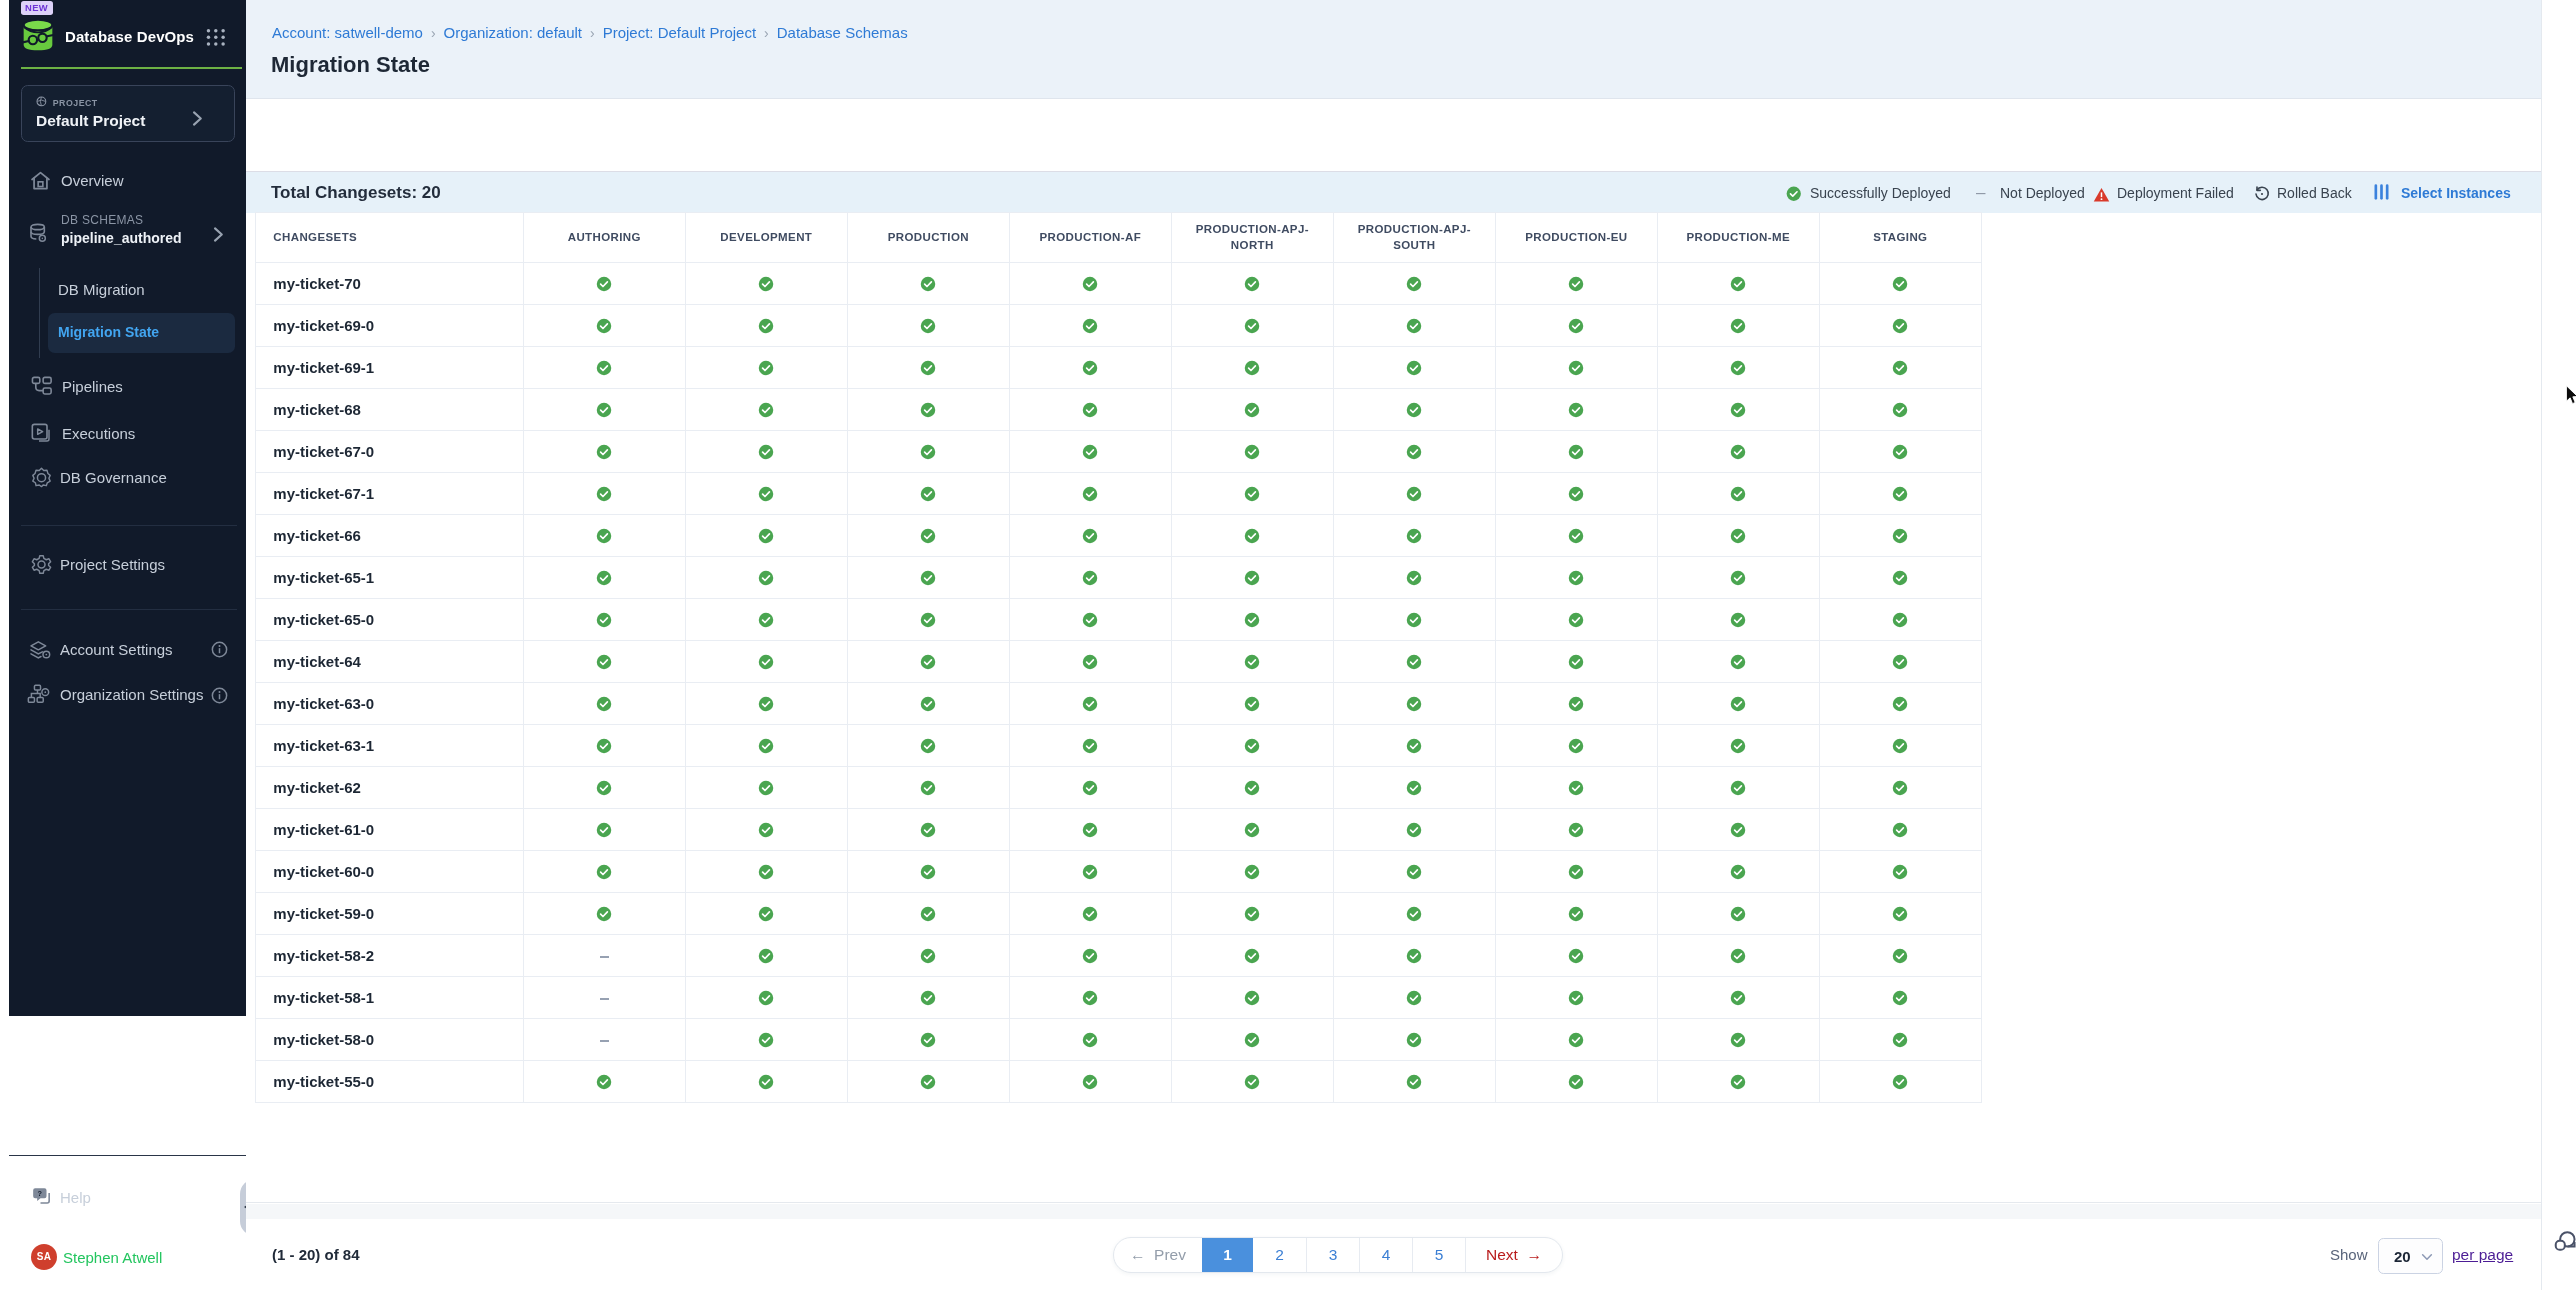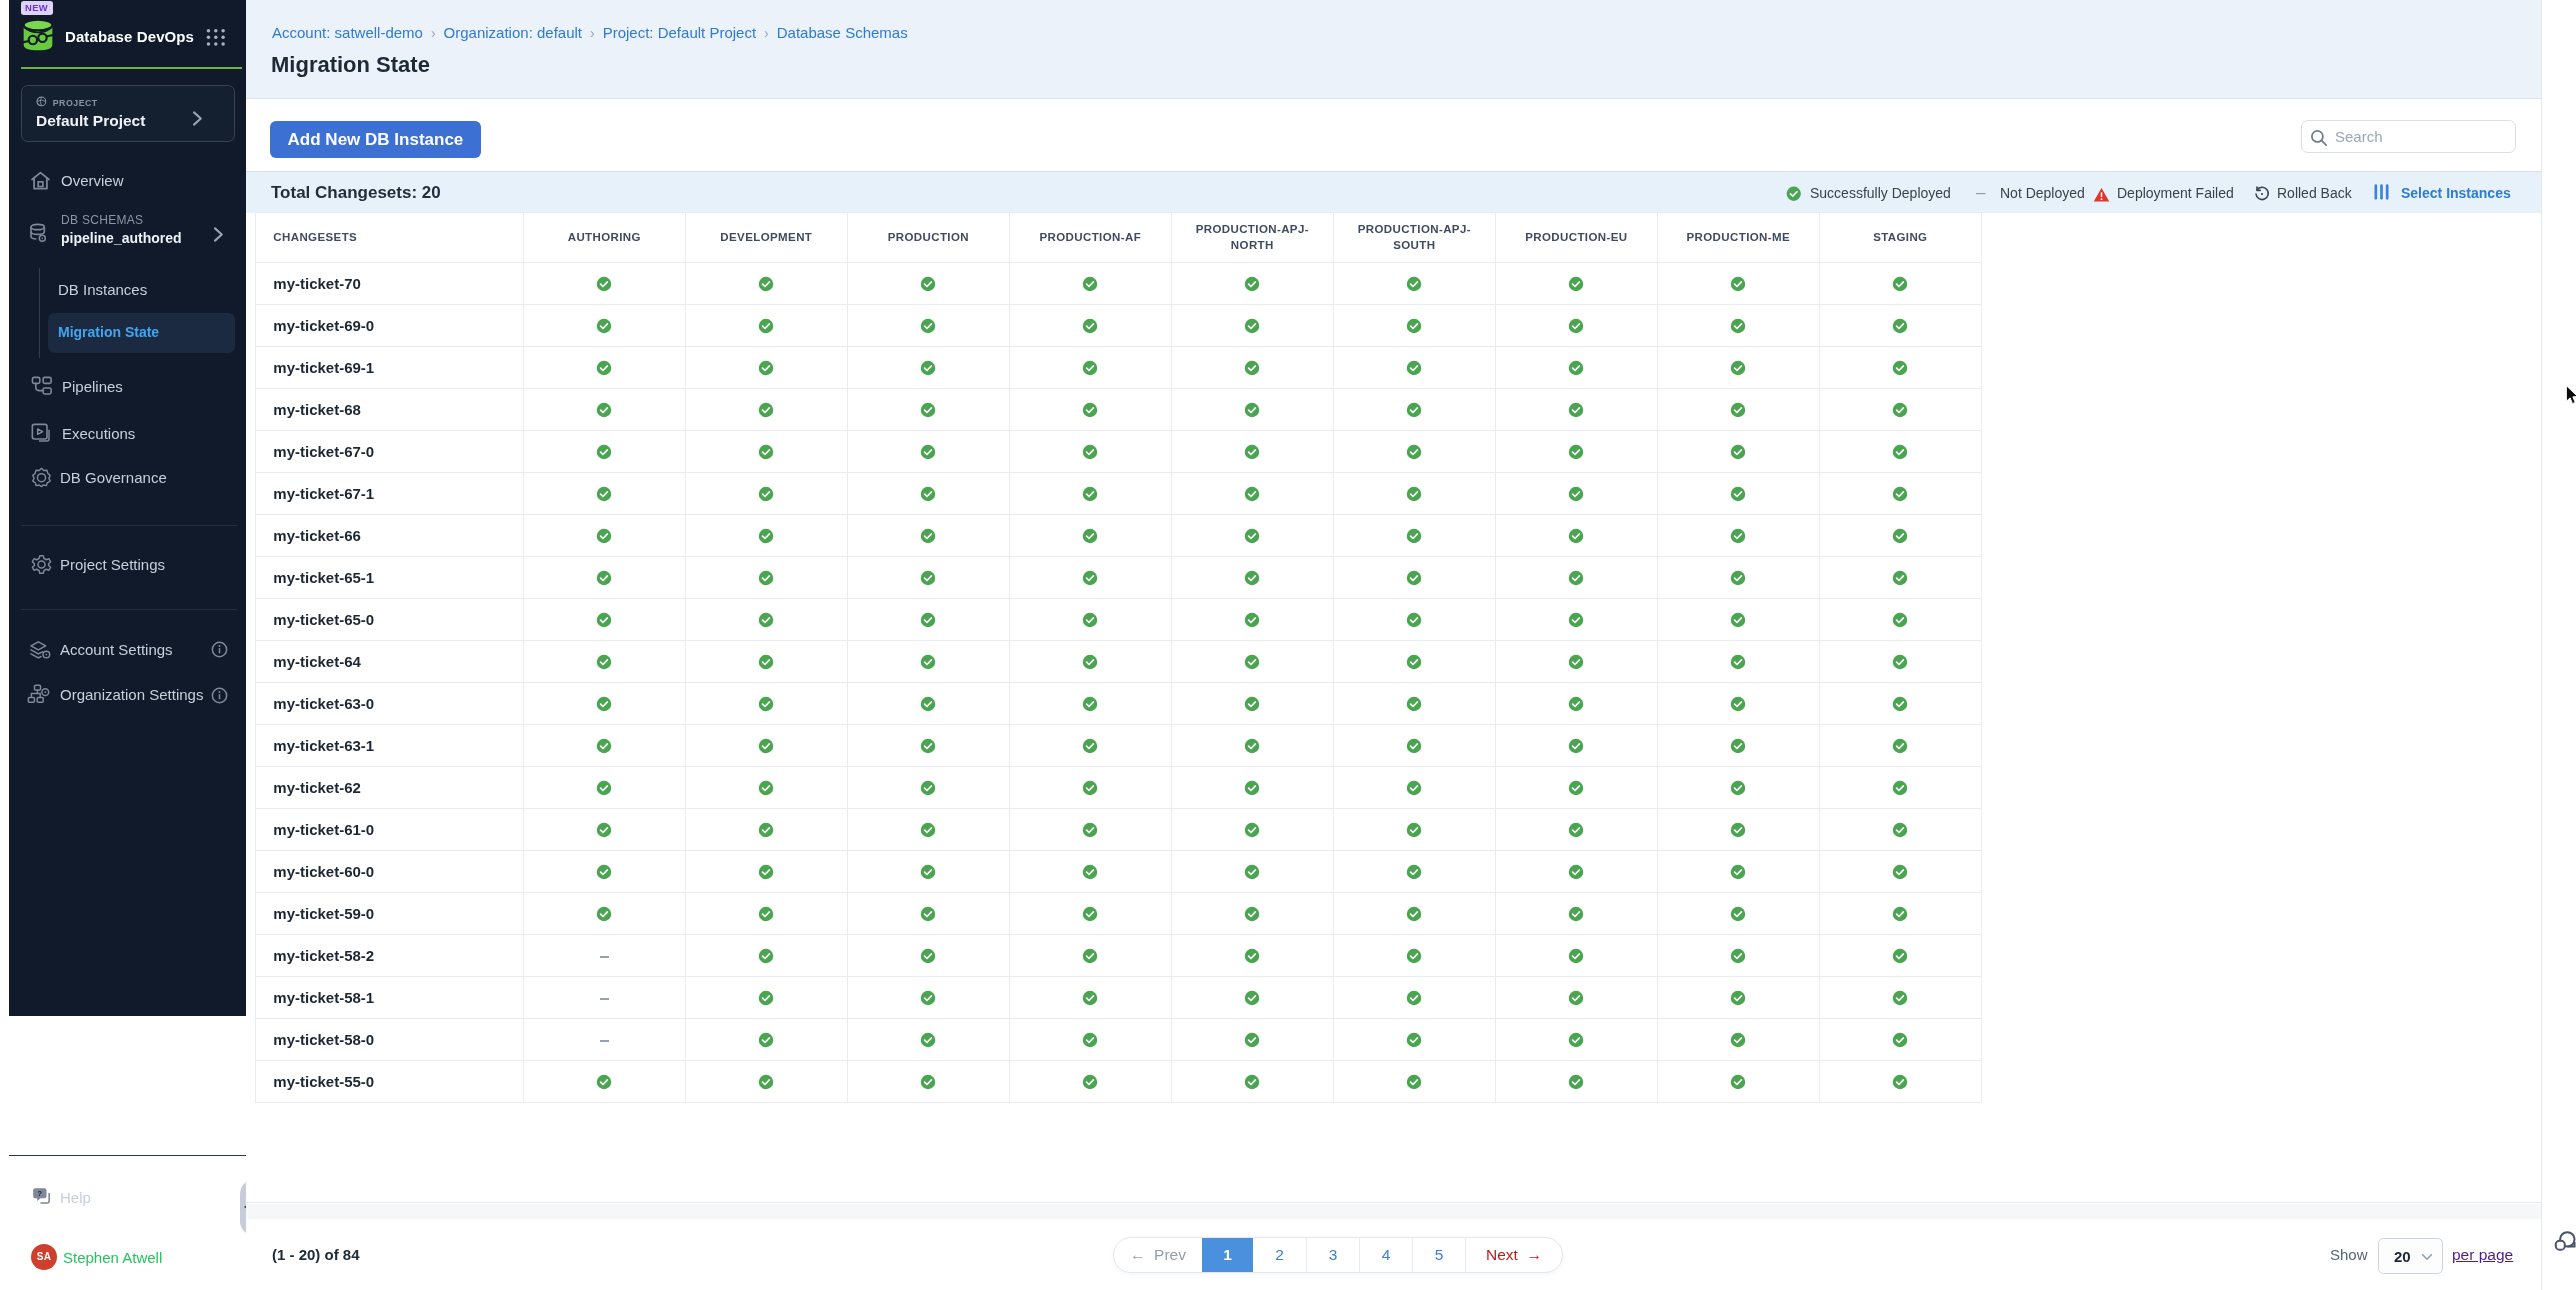--- a/index.html
+++ b/index.html
@@ -120,21 +120,21 @@
         <circle cx="20" cy="23" r="4.5" fill="none" stroke="#7e8898" stroke-width="2.2"></circle>
         <circle cx="20" cy="23" r="1.2" fill="#7e8898"></circle>
       </svg></div>
   <div class="caps abs" style="left:52px; top:213px;">DB SCHEMAS</div>
   <div class="navtxt abs" style="left:52px; top:230px; color:#eef2f7; font-weight:bold; font-size:14px;">pipeline_authored</div>
   <div class="abs" style="left:204px; top:225px;"><svg width="10.8" height="19" viewBox="0 0 16 28">
         <path d="M3 5 L13 14 L3 23" fill="none" stroke="#98a2b0" stroke-width="3.2" stroke-linecap="round" stroke-linejoin="round"></path>
       </svg></div>
 
   <div class="subline"></div>
-  <div class="navtxt abs" style="left:49px; top:281px;">DB Instances</div>
+  <div class="navtxt abs" style="left:49px; top:281px;">DB Migration</div>
   <div class="migpill"></div>
   <div class="navtxt abs" style="left:49px; top:324px; color:#42a5f0; font-weight:bold; font-size:14px;">Migration State</div>
 
   <div class="abs" style="left:21.6px; top:376px;"><svg width="21.6" height="20" viewBox="0 0 32 30">
         <rect x="2" y="2" width="11" height="9" rx="2.5" fill="none" stroke="#7e8898" stroke-width="2.4"></rect>
         <rect x="18" y="2" width="12" height="9" rx="2.5" fill="none" stroke="#7e8898" stroke-width="2.4"></rect>
         <rect x="18" y="18" width="12" height="9" rx="2.5" fill="none" stroke="#7e8898" stroke-width="2.4"></rect>
         <path d="M7 11 L7 17 Q7 22 12 22 L18 22" fill="none" stroke="#7e8898" stroke-width="2.4"></path>
       </svg></div>
   <div class="navtxt abs" style="left:53px; top:378px;">Pipelines</div>
@@ -193,30 +193,20 @@
   <div class="handle"></div>
   <div class="avatar">SA</div>
   <div class="navtxt abs" style="left:54px; top:1249px; color:#22c55e;">Stephen Atwell</div>
 </div>
 
 <div id="main">
   <div class="vline"></div>
   <div class="band1">
     <div class="crumbs">Account: satwell-demo<span class="sep">›</span>Organization: default<span class="sep">›</span>Project: Default Project<span class="sep">›</span>Database Schemas</div>
     <div class="title">Migration State</div>
-  </div>
-  <div class="band2">
-    <div class="btn">Add New DB Instance</div>
-    <div class="search">
-        <svg class="abs" style="left:8px; top:8px;" width="17.5" height="17.5" viewBox="0 0 26 26">
-          <circle cx="11" cy="11" r="8.2" fill="none" stroke="#707c8c" stroke-width="2.6"></circle>
-          <path d="M17 17 L24 24" stroke="#707c8c" stroke-width="2.6" stroke-linecap="round"></path>
-        </svg>
-        <span>Search</span>
-      </div>
   </div>
   <div class="band3">
     <div class="tc">Total Changesets: 20</div>
     <div class="lgi" style="left:1540px;"><svg width="15.5" height="15.5" viewBox="0 0 25 25">
           <circle cx="12.5" cy="12.5" r="11.5" fill="#4aa550"></circle>
           <path d="M7.2 12.8 L10.9 16.4 L17.8 9.3" stroke="#fff" stroke-width="2.6" fill="none" stroke-linecap="round" stroke-linejoin="round"></path>
         </svg></div>
     <div class="lgt" style="left:1564px;">Successfully Deployed</div>
     <div class="lgt" style="left:1730px; top:10.8px; color:#8e98a6; font-size:17px;">–</div>
     <div class="lgt" style="left:1754px;">Not Deployed</div>

